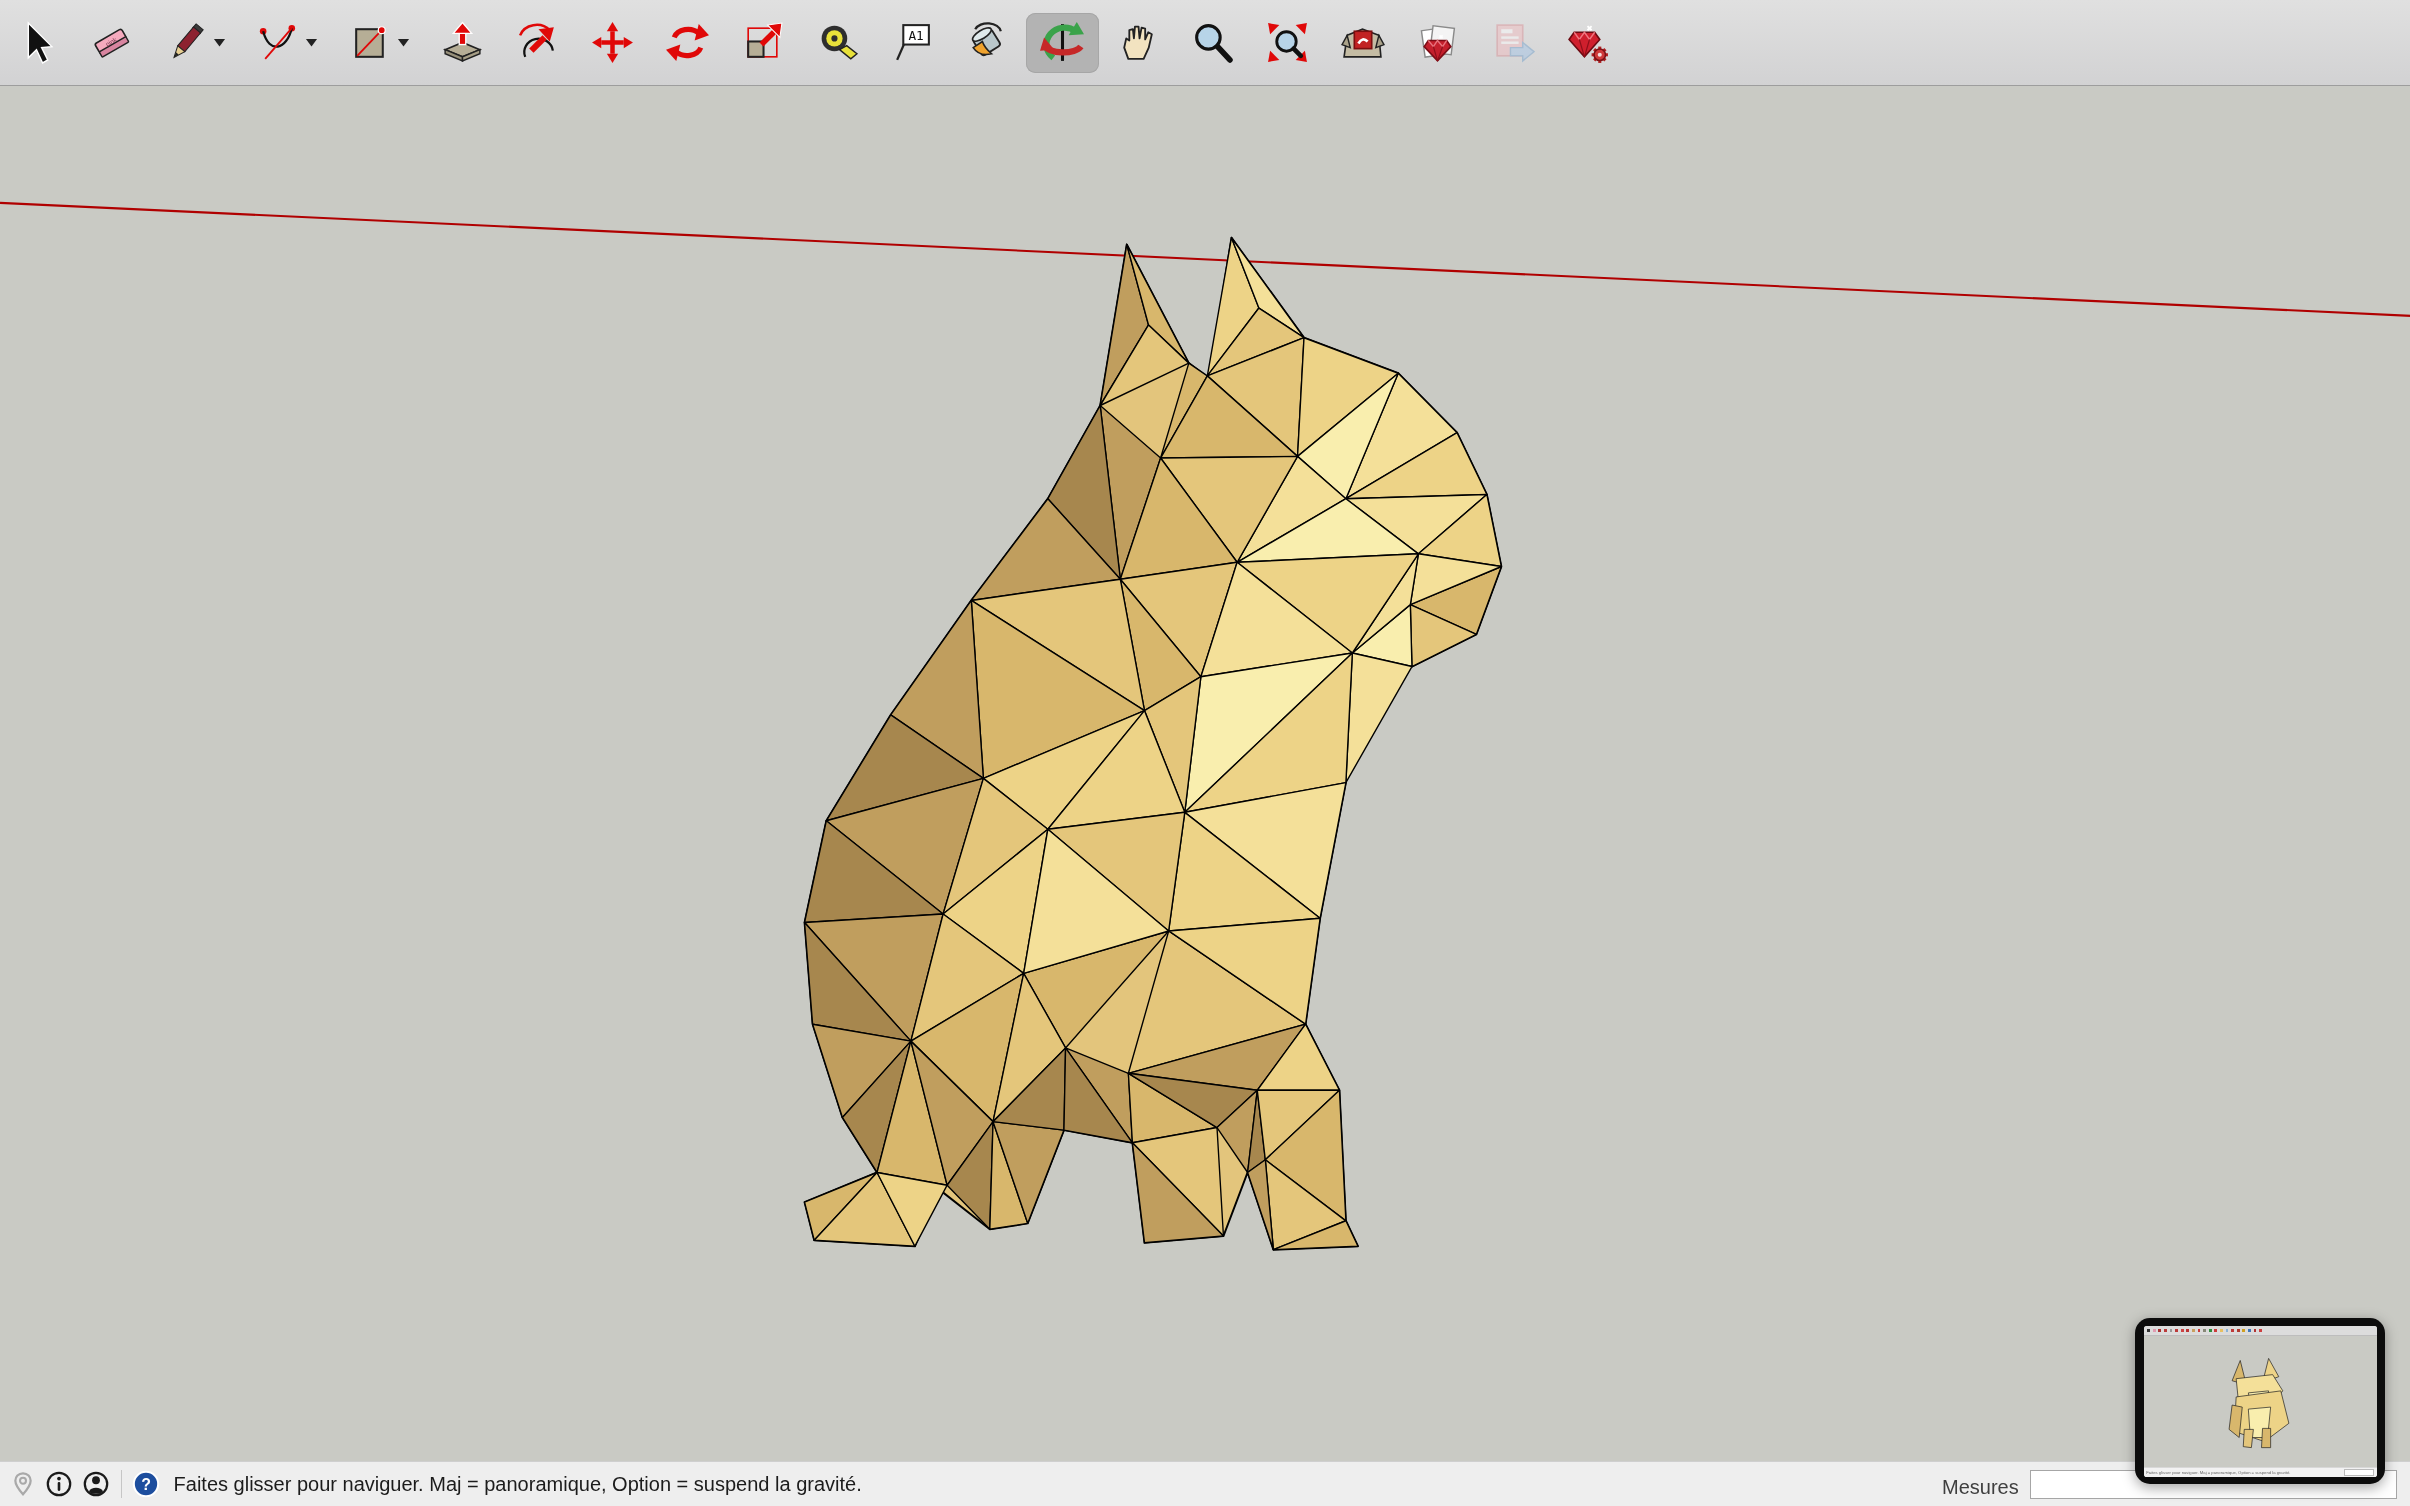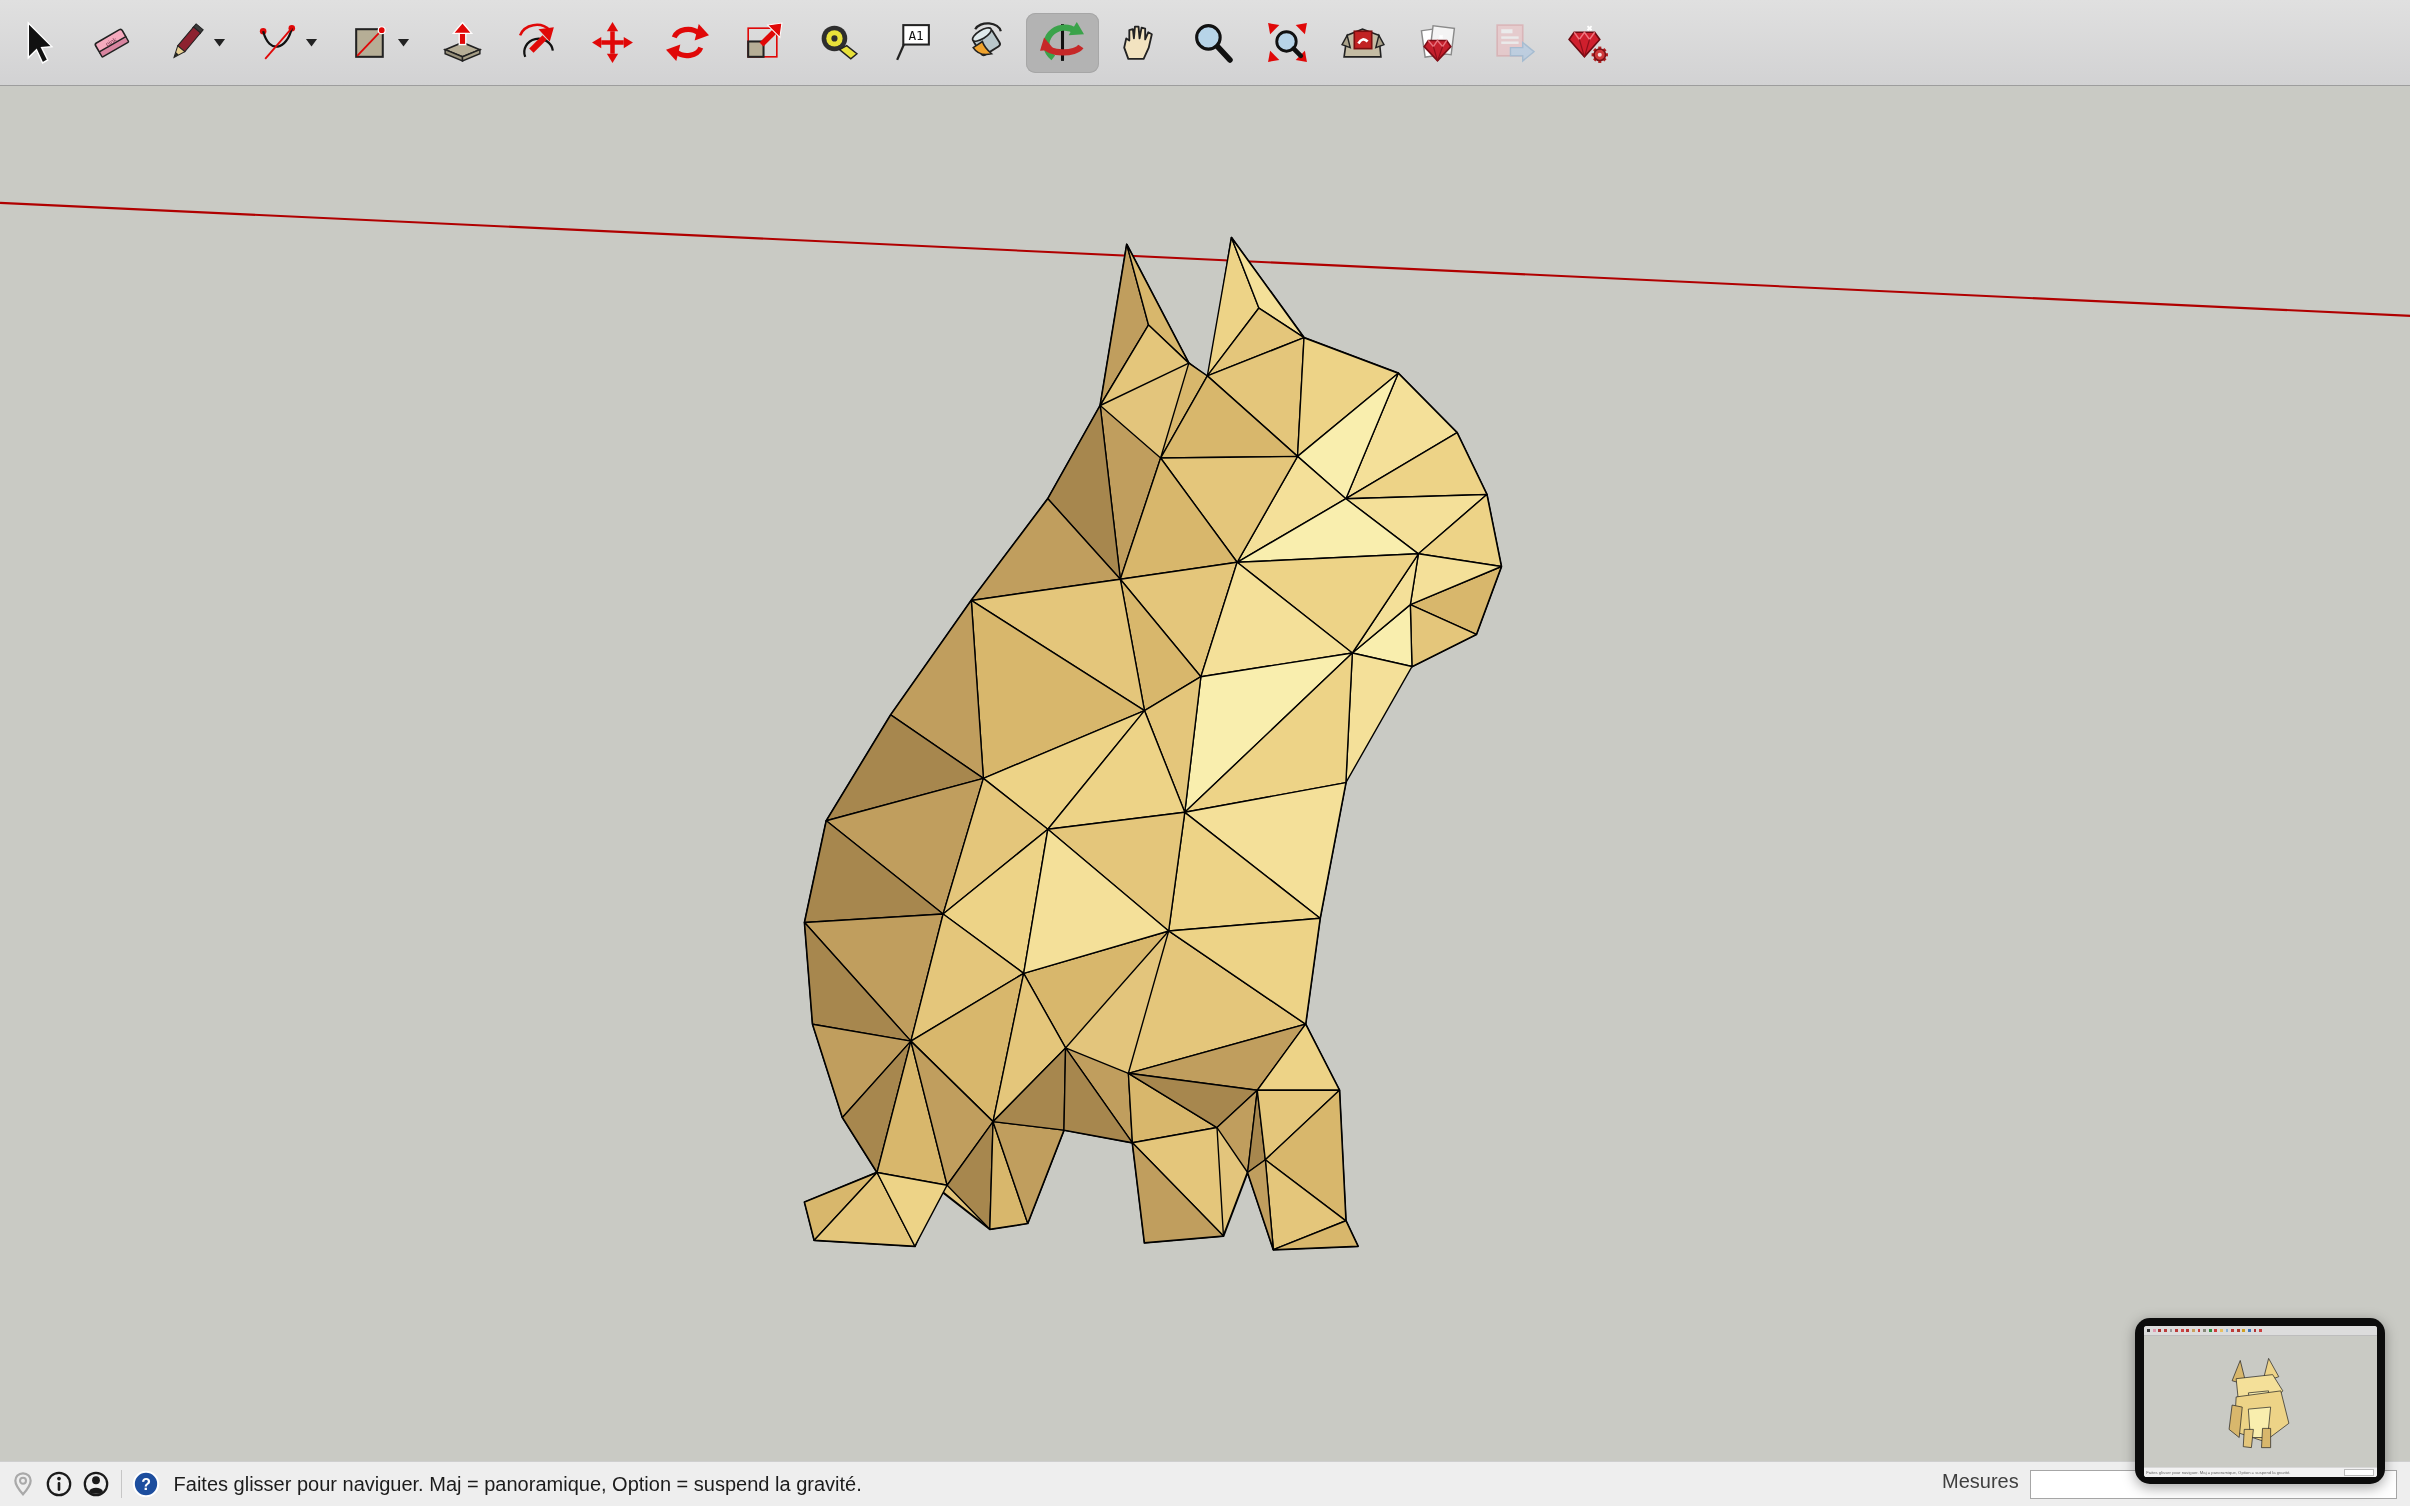--- a/index.html
+++ b/index.html
@@ -35,21 +35,21 @@
   #model-svg{left:782px;top:149px;}
   
   #statusbar{
     position:absolute;left:0;top:1461px;width:2411px;height:45px;
     background:#eeeeee;border-top:0.9px solid #cfcfcf;box-sizing:border-box;
     display:flex;align-items:center;padding:0 14px 0 7.5px;z-index:5;
   }
   .sb-icon{width:30px;height:30px;display:flex;align-items:center;justify-content:center;margin-right:6.6px;flex:0 0 auto;}
   .sb-divider{width:0.9px;height:28px;background:#c6c6c6;margin:0 9.4px 0 3.8px;flex:0 0 auto;}
   #status-message{font-size:20px;color:#1c1c1c;margin-left:5.6px;white-space:nowrap;}
-  #measure-group{margin-left:auto;display:flex;align-items:flex-start;}
+  #measure-group{margin-left:auto;display:flex;align-items:flex-end;}
   #measure-label{font-size:20px;color:#3f3f3f;margin-right:11.3px;}
   #measure-input{
     width:367px;height:29px;background:#ffffff;border:0.9px solid #a6a6a6;
     font-size:18px;padding:0 5.6px;box-sizing:border-box;outline:none;
     font-family:"Liberation Sans",sans-serif;
   }
   
   #pip{
     position:absolute;left:2135px;top:1318px;width:250px;height:166px;z-index:10;
     background:#0c0c0c;border-radius:15px;padding:7.5px 8.5px;box-sizing:border-box;

